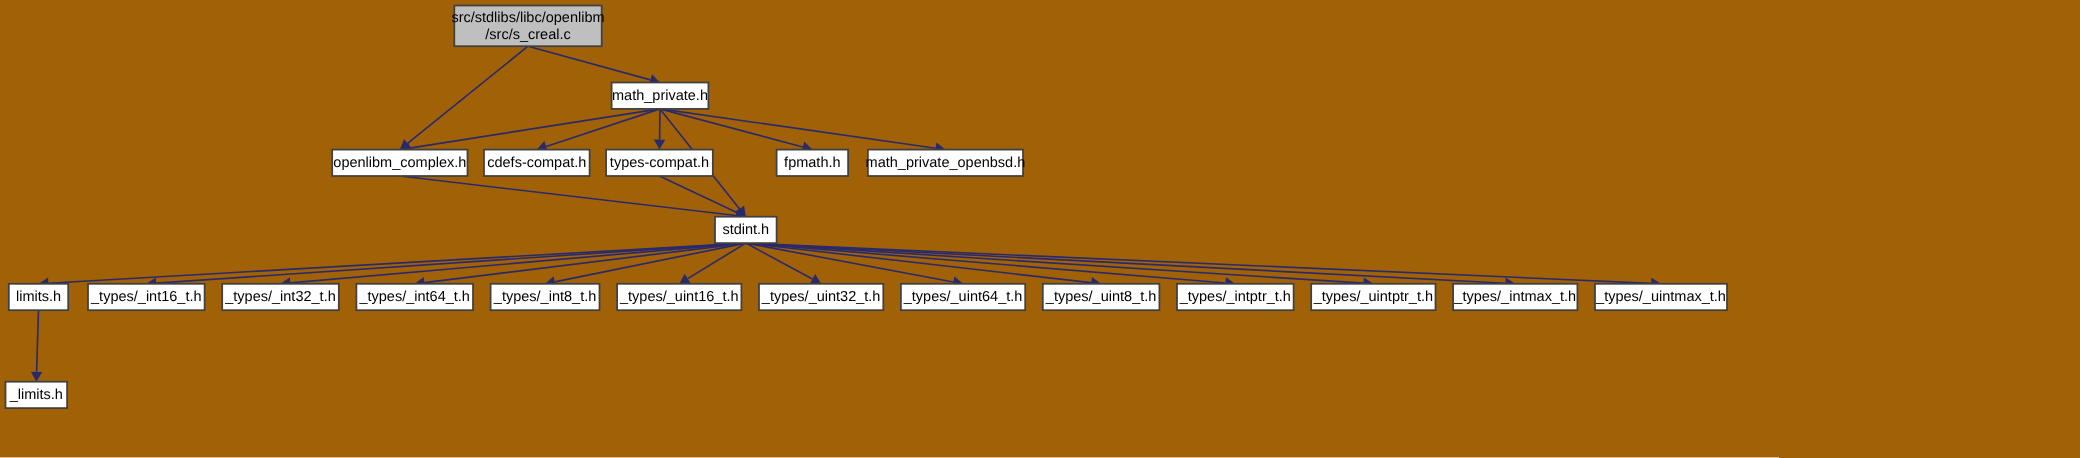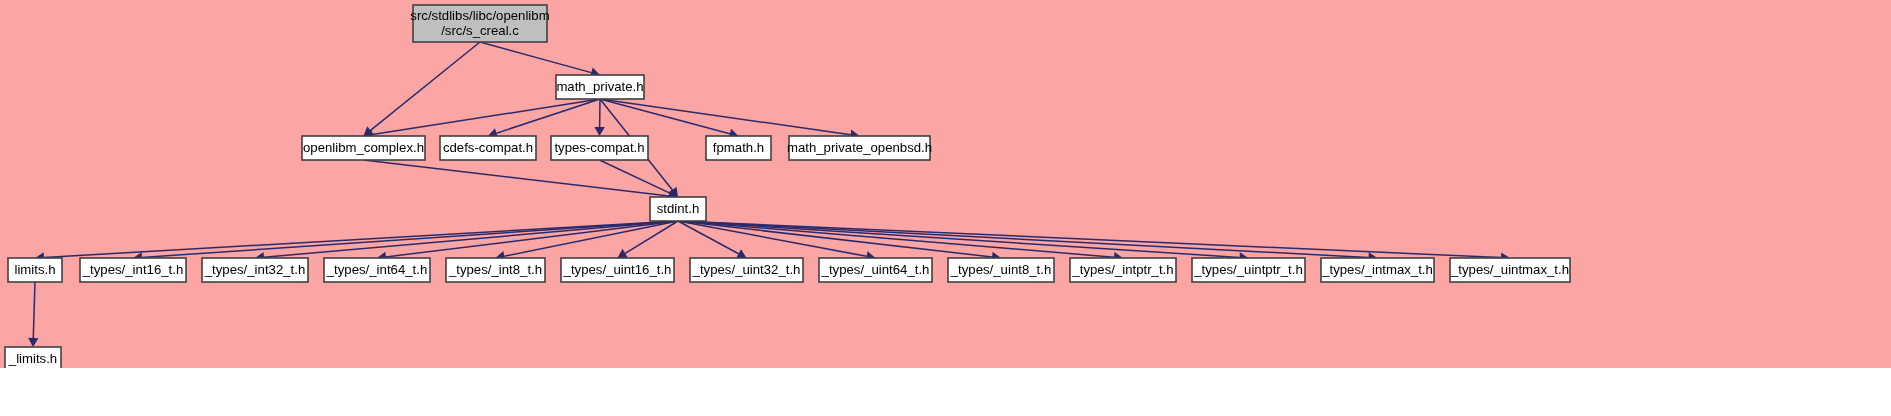--- a/index.html
+++ b/index.html
@@ -6,22 +6,22 @@
     margin: 0;
     padding: 0;
     background: #ffffff;
   }
   body {
     font-family: "Liberation Sans", sans-serif;
   }
   #graph-root {
     position: relative;
     width: 1891px;
-    height: 368px;
-    background: #fca5a5;
+    height: 416px;
+    background: #a16207;
     overflow: hidden;
   }
   svg.graph-canvas {
     position: absolute;
     top: 0;
     left: 0;
     width: 1891px;
     height: 416px;
   }
   .node-rect {

